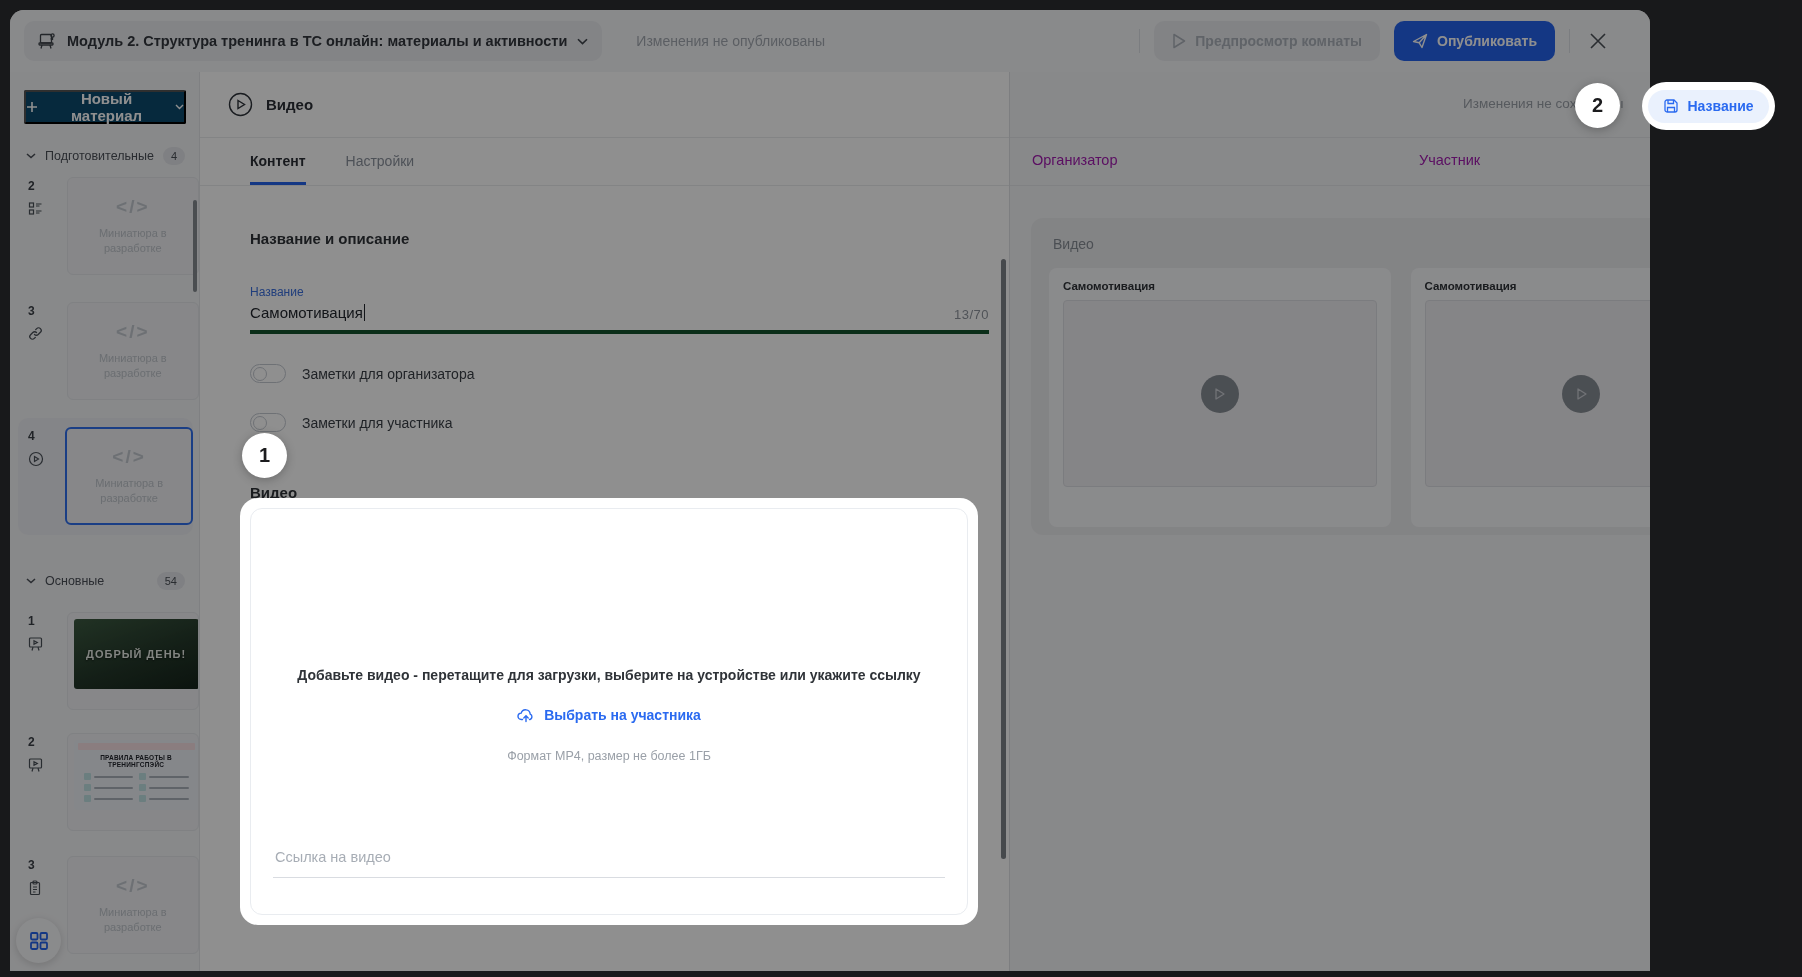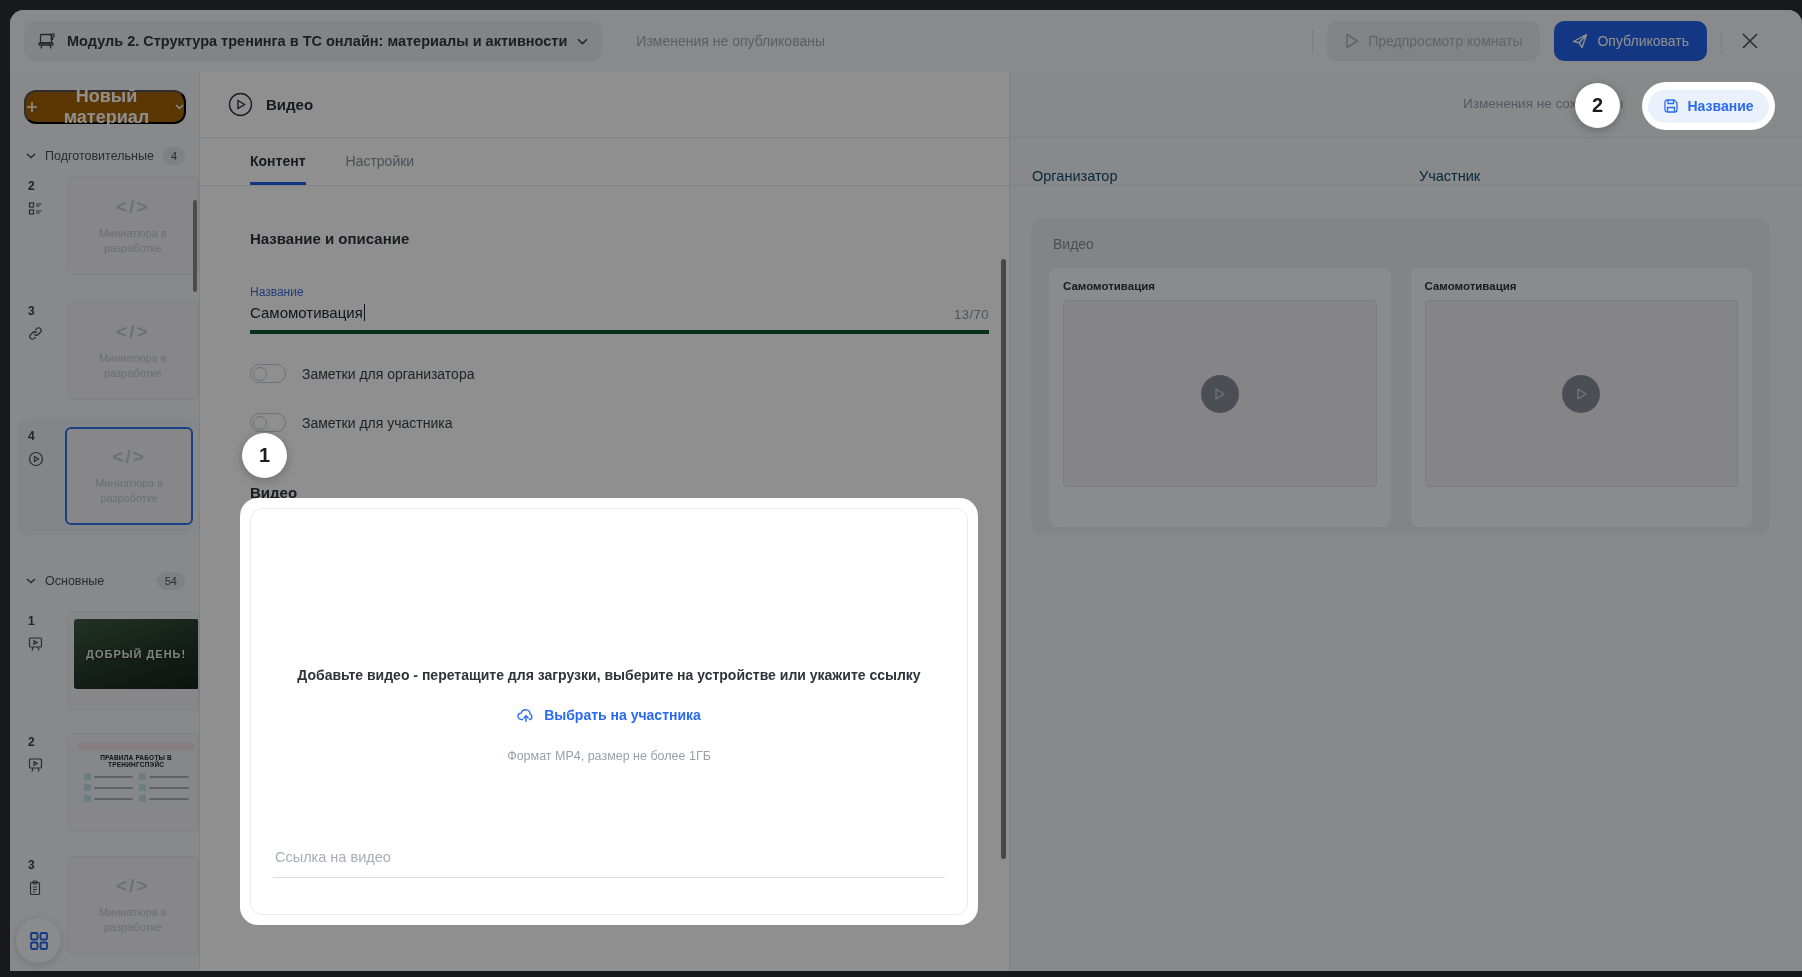--- a/index.html
+++ b/index.html
@@ -1,43 +1,43 @@
 <!DOCTYPE html>
 <html><head>
 <meta charset="utf-8">
 <style>
   * { margin:0; padding:0; box-sizing:border-box; }
   html,body { width:1802px; height:977px; overflow:hidden; }
   body { background:#2c2d30; font-family:"Liberation Sans", sans-serif; color:#2f3338; }
 
-  .app { position:absolute; left:10px; top:10px; width:1792px; height:961px;
+  .app { position:absolute; left:10px; top:10px; width:1640px; height:961px;
          background:#f3f4f6; border-radius:14px 14px 0 0; overflow:hidden; }
 
   
   .topbar { position:absolute; left:0; top:0; right:0; height:62px; background:#f5f6f8;
             display:flex; align-items:center; }
   .module-pill { margin-left:14px; height:40px; border-radius:10px; background:#e9ebef;
                  display:flex; align-items:center; gap:10px; padding:0 14px; cursor:pointer;
                  color:#33373d; font-size:14.5px; font-weight:bold; }
   .module-pill svg { flex:0 0 auto; }
   .topbar-status { margin-left:34px; color:#a2a8b0; font-size:14px; }
   .topbar-right { margin-left:auto; display:flex; align-items:center; gap:14px; margin-right:38px; }
   .vdiv { width:1px; height:24px; background:#dcdfe4; }
   .btn { height:40px; border-radius:10px; display:flex; align-items:center; gap:9px;
-         padding:0 18px; font-size:14px; font-weight:normal; border:none; cursor:pointer; }
+         padding:0 18px; font-size:14px; font-weight:bold; border:none; cursor:pointer; }
   .btn-preview { background:#e8eaee; color:#abb1b9; }
   .btn-publish { background:#2563eb; color:#ffffff; }
   .close-x { width:28px; height:28px; display:flex; align-items:center; justify-content:center; cursor:pointer; }
 
   
   .sidebar { position:absolute; left:0; top:62px; width:190px; bottom:0; background:#f3f4f6;
              border-right:1px solid #e2e4e8; }
-  .new-material { margin:18px 14px 0 14px; width:162px; height:34px; background:#a16207; color:#fff;
-                  border-radius:12px; display:flex; align-items:center; justify-content:center; gap:7px;
-                  font-size:18px; font-weight:bold; cursor:pointer; }
+  .new-material { margin:18px 14px 0 14px; width:162px; height:34px; background:#0c4a6e; color:#fff;
+                  border-radius:2px; display:flex; align-items:center; justify-content:center; gap:7px;
+                  font-size:15px; font-weight:bold; cursor:pointer; }
   .section-hd { display:flex; align-items:center; margin:23px 14px 0 16px; gap:9px; cursor:pointer;
                 color:#4a4f57; font-size:12.5px; }
   .section-hd .badge { margin-left:auto; background:#e3e5e9; color:#4a4f57; border-radius:10px;
                        font-size:11px; padding:3px 8px; }
   .item-row { display:flex; margin:12px 0 0 18px; }
   .item-gutter { width:40px; display:flex; flex-direction:column; align-items:flex-start; gap:8px;
                  padding-top:2px; color:#3a3f46; font-size:12px; font-weight:bold; }
   .item-gutter svg { color:#4a5058; }
   .thumb { width:137px; height:98px; border-radius:6px; background:#f0f1f4; border:1px solid #e4e6ea;
            display:flex; flex-direction:column; align-items:center; justify-content:center; gap:8px;
@@ -87,21 +87,21 @@
   .switch::after { content:""; position:absolute; left:2px; top:1.5px; width:12px; height:12px;
                    border:1.5px solid #c4c9d1; border-radius:50%; }
   .toggle-label { font-size:14px; color:#3a3f46; }
   .h-video { margin-top:52px; font-size:15px; font-weight:bold; color:#2f3338; }
   .main-scroll { position:absolute; right:3px; top:187px; width:5px; height:600px; border-radius:3px; background:#7e8288; }
 
   
   .right-panel { position:absolute; left:1000px; top:62px; right:0; bottom:0; background:#f3f4f6; }
   .rp-saverow { height:66px; border-bottom:1px solid #e4e6ea; }
   .rp-headers { height:48px; border-bottom:1px solid #e4e6ea; position:relative; }
-  .rp-col-label { position:absolute; top:30px; font-size:14.5px; color:#0c4a6e; }
+  .rp-col-label { position:absolute; top:14px; font-size:14.5px; color:#a21caf; }
   .rp-col-label.org { left:22px; }
   .rp-col-label.part { left:409px; }
   .rp-card { margin:32px 0 0 21px; width:739px; height:317px; background:#eaebee; border-radius:12px;
              padding:18px 18px 0 22px; }
   .rp-card-title { font-size:14px; color:#878d95; }
   .rp-previews { display:flex; gap:20px; margin-top:16px; margin-left:-4px; }
   .preview-card { width:342px; height:259px; background:#f7f8fa; border-radius:8px; padding:12px 14px; }
   .preview-title { font-size:11.5px; font-weight:bold; color:#2f3338; }
   .preview-ph { margin-top:8px; height:187px; background:#ededf0; border:1px solid #dcdee3; border-radius:4px;
                 display:flex; align-items:center; justify-content:center; }

